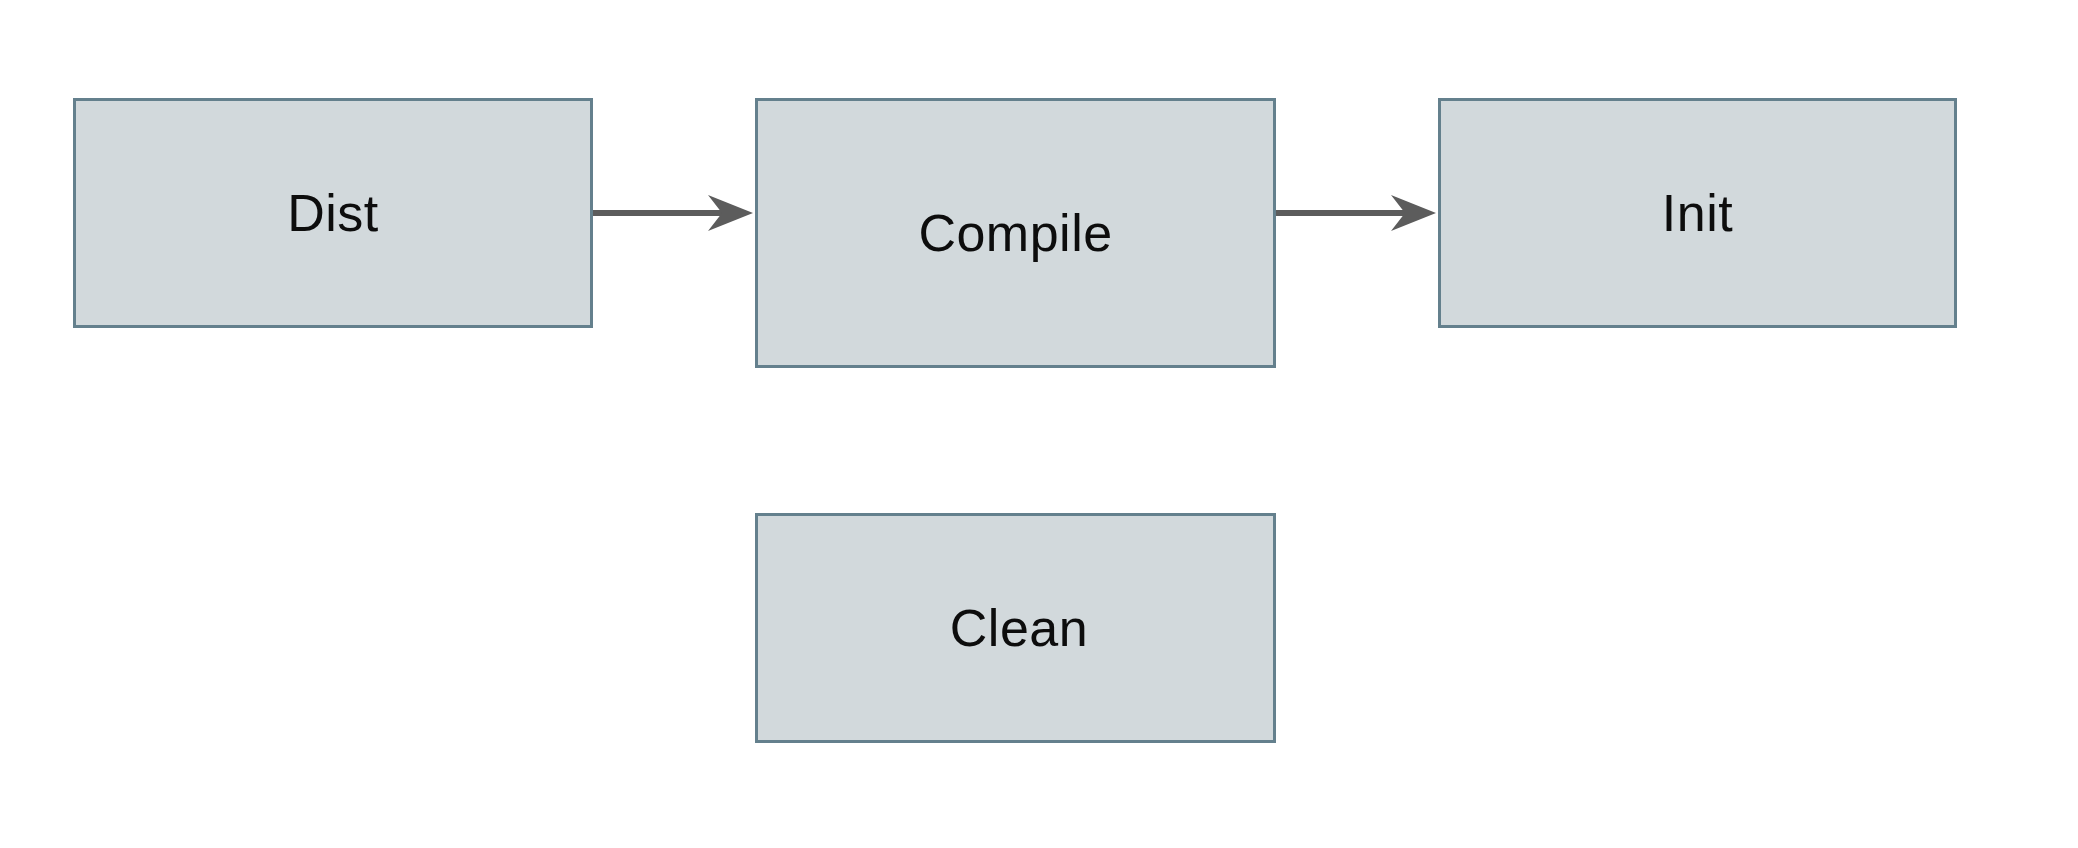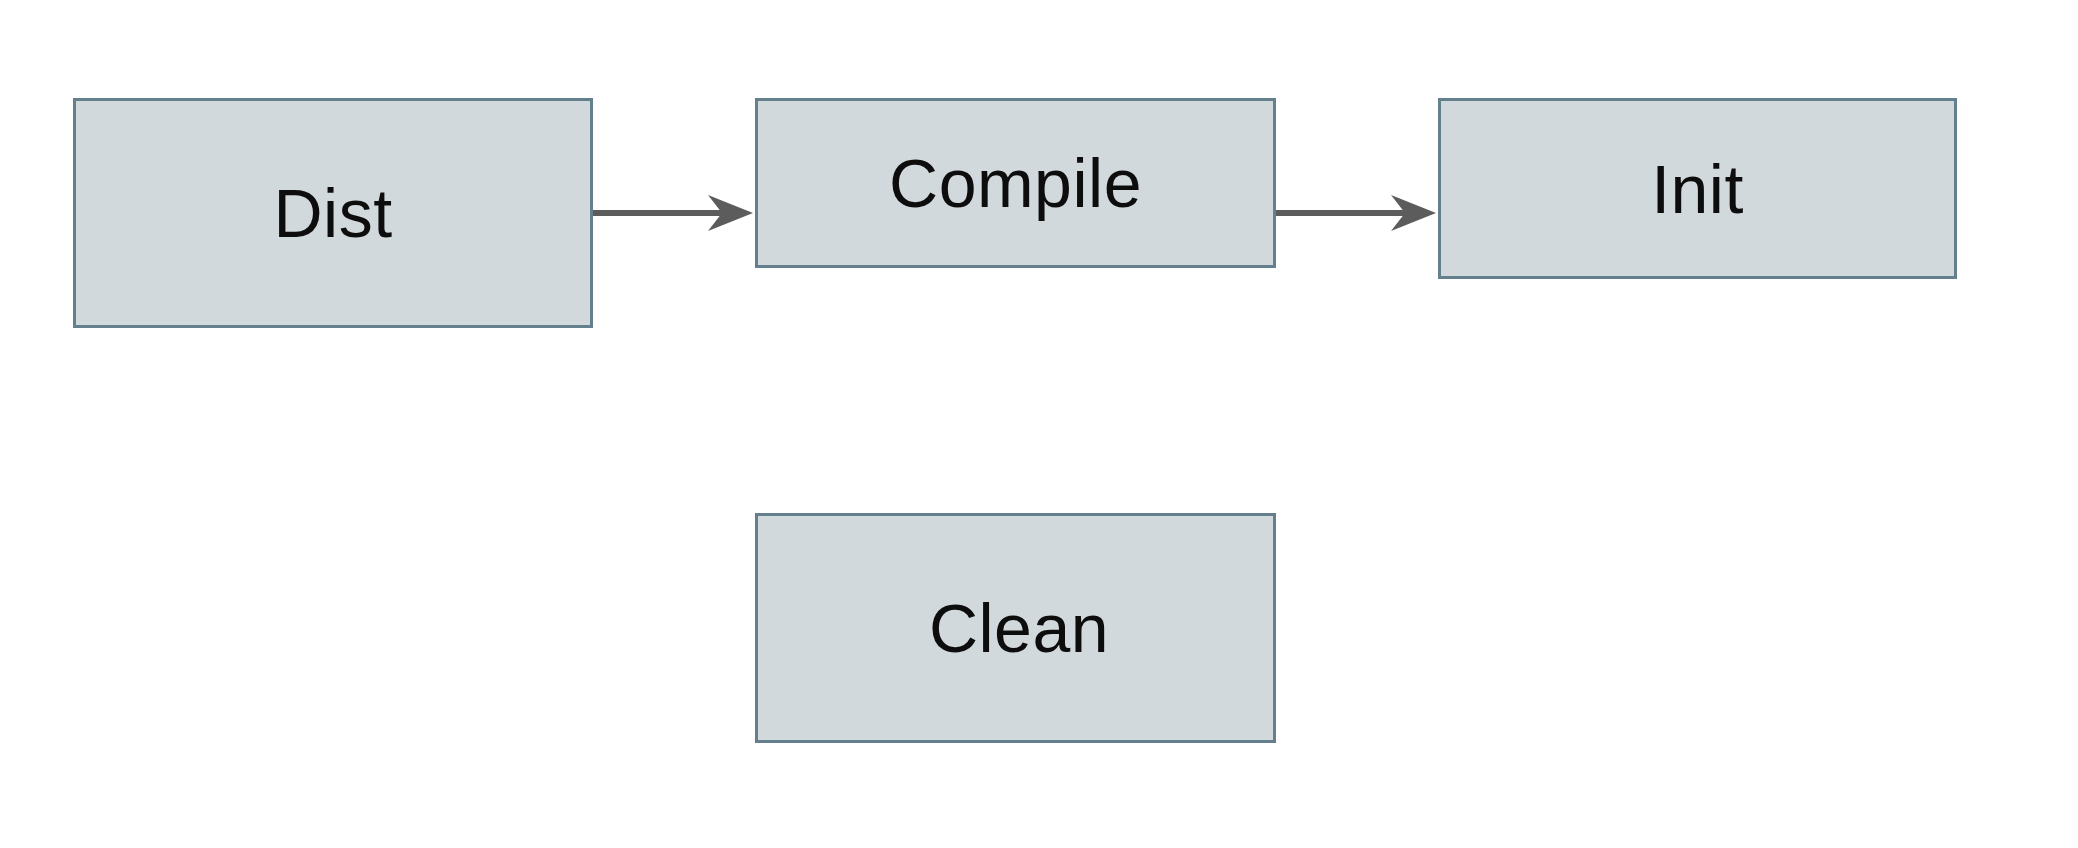--- a/index.html
+++ b/index.html
@@ -24,29 +24,29 @@
   .node {
     position: absolute;
     box-sizing: border-box;
     background: #d2d9dc;
     border: 3px solid #64808d;
     display: flex;
     align-items: center;
     justify-content: center;
   }
   .node .label {
-    font-size: 68px;
+    font-size: 52px;
     line-height: 1;
     color: #0d0d0d;
     letter-spacing: 0.5px;
     white-space: nowrap;
   }
   .node-dist    { left: 73px;   top: 98px;  width: 520px; height: 230px; }
-  .node-compile { left: 755px;  top: 98px;  width: 521px; height: 170px; }
-  .node-init    { left: 1438px; top: 98px;  width: 519px; height: 181px; }
+  .node-compile { left: 755px;  top: 98px;  width: 521px; height: 270px; }
+  .node-init    { left: 1438px; top: 98px;  width: 519px; height: 230px; }
   .node-clean   { left: 755px;  top: 513px; width: 521px; height: 230px; padding-left: 7px; }
 </style>
 </head>
 <body>
 
 <div class="canvas">
 
   <svg class="edges-layer" width="2078" height="848" viewBox="0 0 2078 848">
     <g>
       <line x1="593" y1="213" x2="724" y2="213" stroke="#5c5c5c" stroke-width="6"></line>

